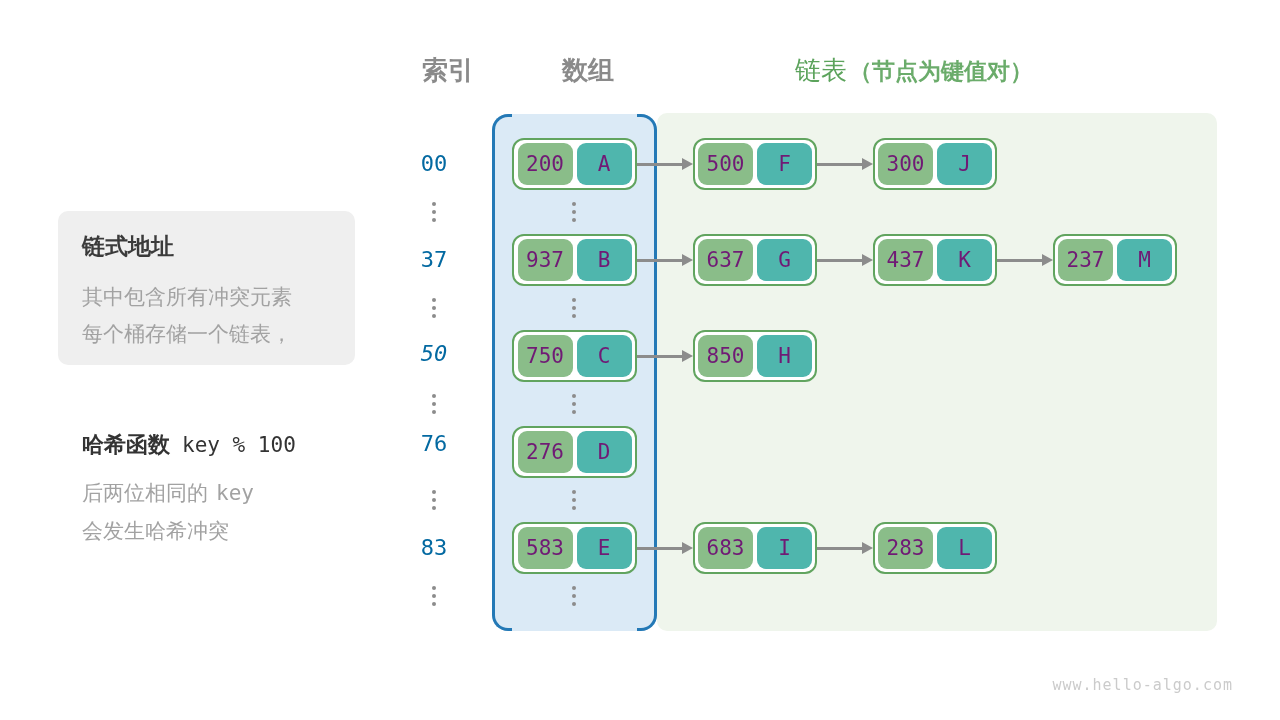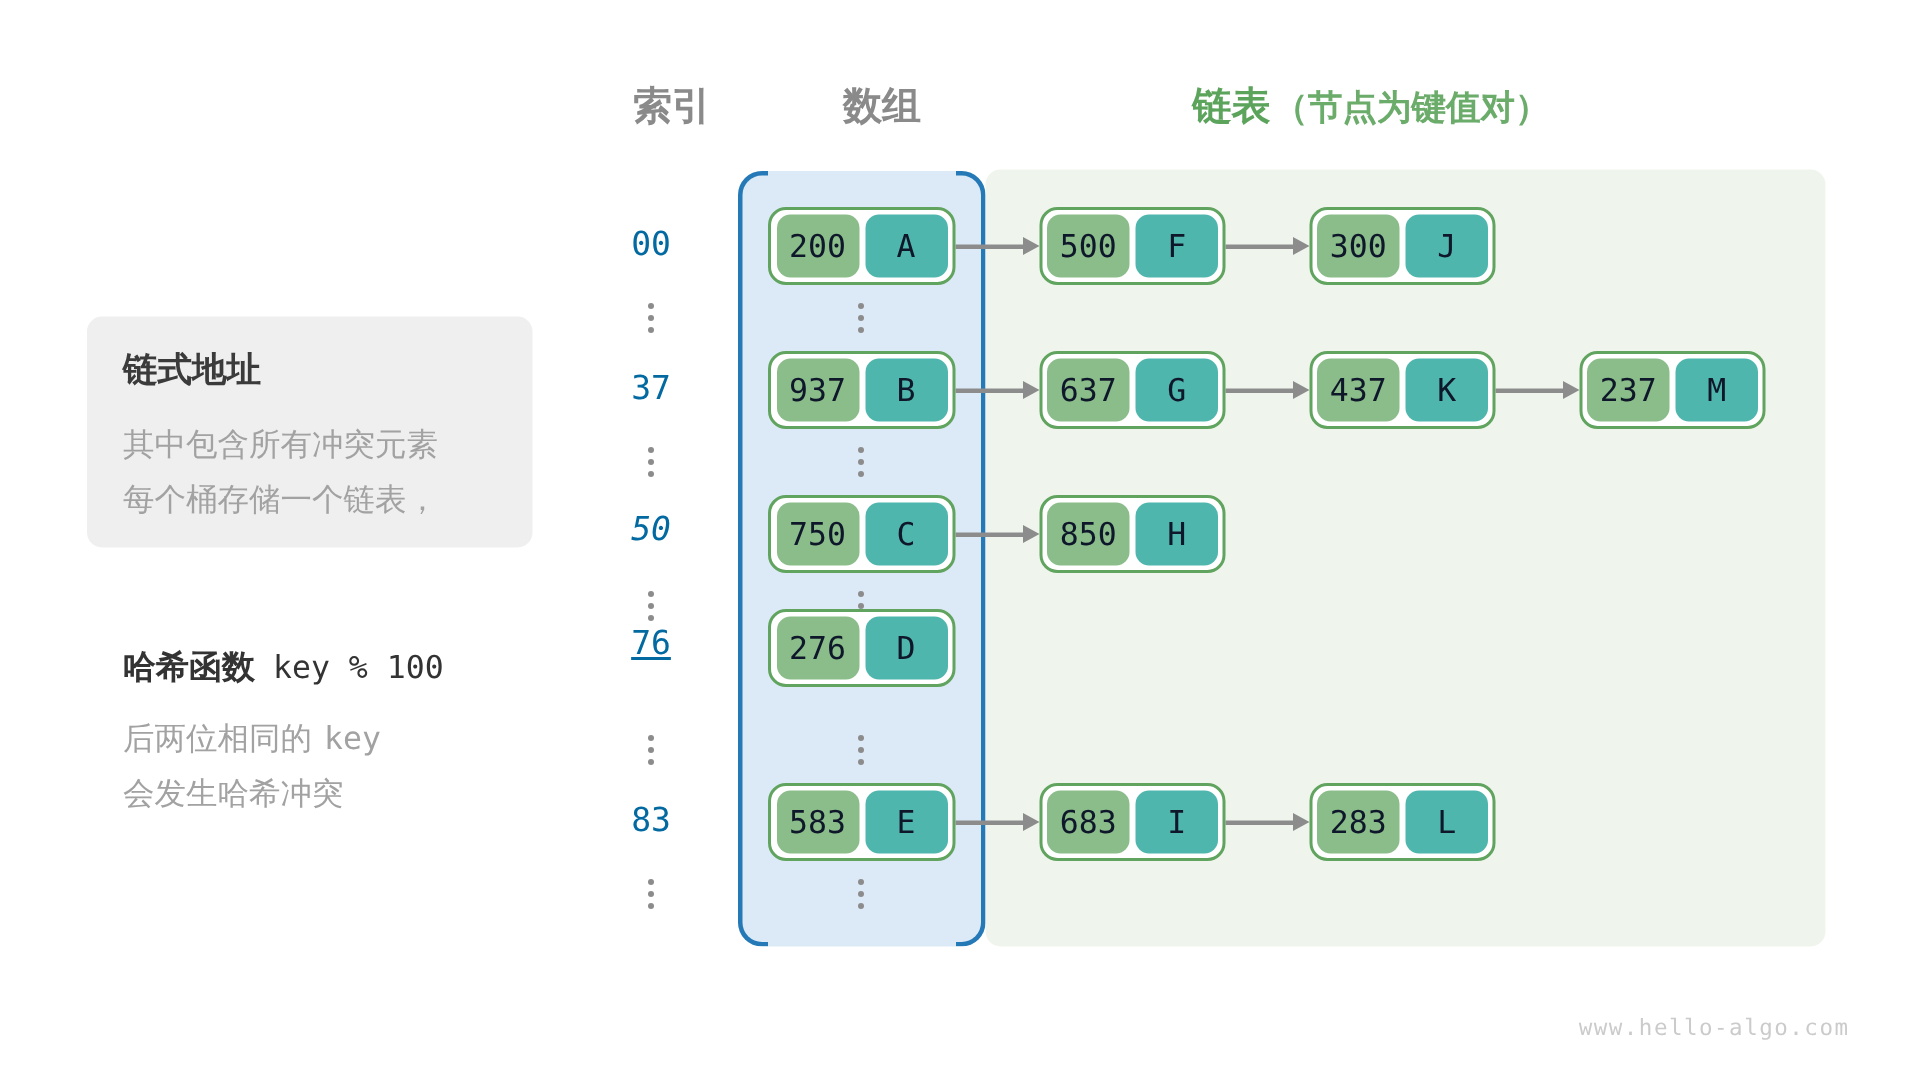--- a/index.html
+++ b/index.html
@@ -15,21 +15,21 @@
   }
   .mono{font-family:"DejaVu Sans Mono","Liberation Mono",monospace;}
 
   
   .hdr{position:absolute;top:54px;height:32px;line-height:32px;text-align:right;
        font-size:26px;font-weight:bold;color:var(--gray-text);}
   .hdr-index{left:394px;width:80px;}
   .hdr-array{left:534px;width:80px;}
   .hdr-list{position:absolute;top:54px;left:795px;height:32px;line-height:32px;
             color:var(--green-text);white-space:nowrap;}
-  .hdr-list-main{font-size:26px;font-weight:bold;}
+  .hdr-list-main{font-size:26px;font-weight:normal;}
   .hdr-list-note{font-size:23px;font-weight:600;color:#6BAC6B;margin-left:2px;}
 
   
   .list-area{position:absolute;left:657px;top:113px;width:560px;height:518px;
              background:var(--list-fill);border-radius:10px;}
   .array-area{position:absolute;left:492px;top:114px;width:165px;height:517px;
               background:var(--array-fill);border-radius:16px;}
   .bracket{position:absolute;top:114px;width:20px;height:517px;box-sizing:border-box;}
   .bracket-l{left:492px;border:3px solid var(--array-border);border-right:none;
              border-radius:16px 0 0 16px;}
@@ -38,21 +38,21 @@
 
   
   .idx{position:absolute;left:394px;width:80px;height:28px;line-height:28px;
        text-align:center;font-size:22px;color:#0369a1;}
   .row{position:absolute;left:512px;height:52px;display:flex;align-items:center;}
   .node{box-sizing:border-box;width:125px;height:52px;background:#fff;
         border:2px solid var(--node-border);border-radius:12px;flex:none;
         display:flex;align-items:center;justify-content:center;gap:4px;}
   .node.chain{width:124px;}
   .pill{width:55px;height:42px;border-radius:9px;display:flex;align-items:center;
-        justify-content:center;color:#0f172a;font-size:21px;flex:none;}
+        justify-content:center;color:#701a75;font-size:21px;flex:none;}
   .pill.key{background:var(--key-pill);}
   .pill.val{background:var(--val-pill);}
   .arrow{width:56px;height:52px;display:flex;align-items:center;flex:none;}
   .arrow .shaft{flex:1;height:3px;background:var(--arrow);}
   .arrow .head{width:0;height:0;border-left:11px solid var(--arrow);
                border-top:6px solid transparent;border-bottom:6px solid transparent;
                margin-left:-1px;flex:none;}
 
   
   .dots{position:absolute;width:80px;height:20px;display:flex;flex-direction:column;
@@ -186,22 +186,22 @@
       <div class="dots" style="left: 394px; top: 394px;">
         <i></i>
         <i></i>
         <i></i>
       </div>
       <div class="dots" style="left: 534px; top: 394px;">
         <i></i>
         <i></i>
         <i></i>
       </div>
-      <div class="idx mono" style="top: 416px; text-decoration: underline;">76</div>
-      <div class="row" style="top: 406px;">
+      <div class="idx mono" style="top: 430px;">76</div>
+      <div class="row" style="top: 426px;">
         <div class="node">
           <span class="pill key mono">276</span>
           <span class="pill val mono">D</span>
         </div>
       </div>
       <div class="dots" style="left: 394px; top: 490px;">
         <i></i>
         <i></i>
         <i></i>
       </div>

